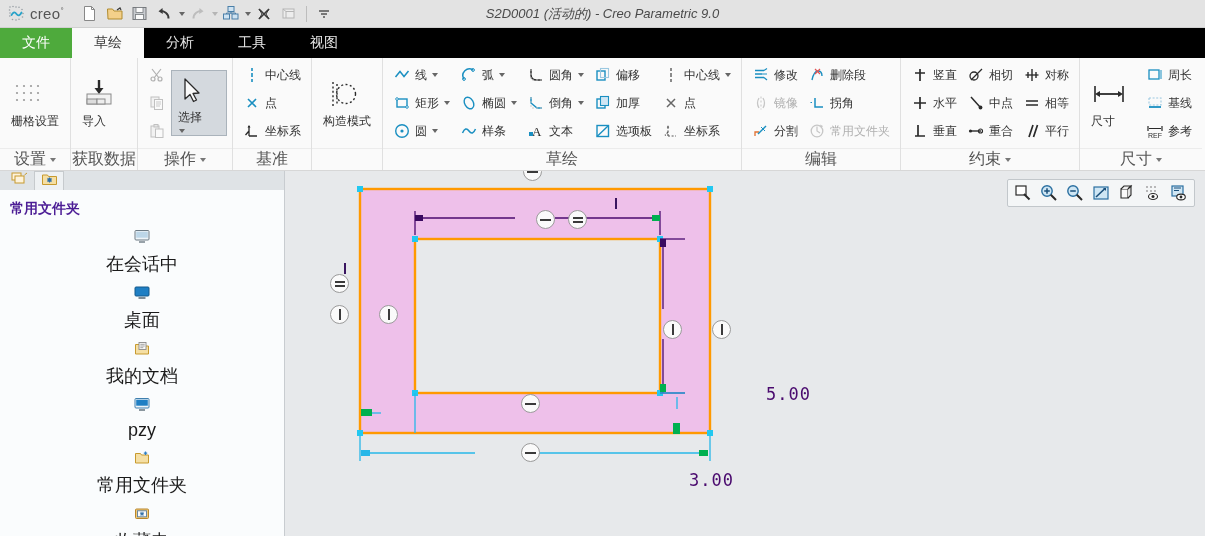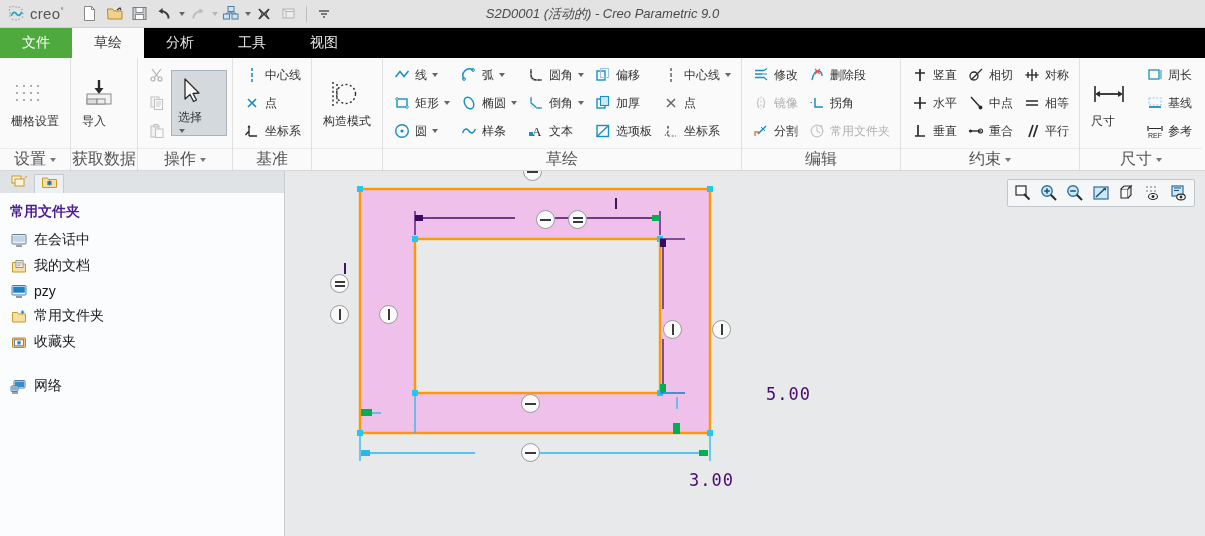--- a/index.html
+++ b/index.html
@@ -80,21 +80,21 @@
   .body { display: flex; height: calc(536px - 28px - 30px - 113px); }
 
   
   .sidebar { width: 285px; background: #fafcfd; border-right: 1px solid #c8ccd0;
              display: flex; flex-direction: column; }
   .sbtabs { height: 22px; background: #dfe3e6; display: flex; align-items: flex-end; padding-left: 4px; }
   .sbtab { width: 30px; height: 19px; display: flex; align-items: center; justify-content: center; cursor: default; }
   .sbtab.act { background: #eef1f3; border: 1px solid #c6cacd; border-bottom: none; }
   .sbcontent { flex: 1; padding: 6px 0 0 0; }
   .sbhead { font-size: 14px; font-weight: bold; color: #4c1d95; padding: 4px 10px 6px 10px; }
-  .sbitem { display: flex; align-items: center; gap: 7px; padding: 4px 10px; font-size: 14px; color: #1a1a1a; cursor: default; }
+  .sbitem { display: flex; align-items: center; gap: 7px; padding: 4px 10px; font-size: 18px; color: #1a1a1a; cursor: default; flex-direction: column; }
   .sbitem .ii { width: 17px; height: 16px; display: flex; align-items: center; justify-content: center; flex: 0 0 17px; }
   .sbgap { height: 18px; }
 
   
   .canvas { flex: 1; background: #e7e9eb; position: relative; overflow: hidden; }
   .viewtools {
     position: absolute; right: 10px; top: 8px; height: 28px;
     background: #f4f6f7; border: 1px solid #c2c7cb; border-radius: 2px;
     display: flex; align-items: center; padding: 0 3px; gap: 2px;
   }
@@ -775,20 +775,29 @@
         <span class="ii">
           <svg width="16" height="15" viewBox="0 0 16 15">
               <rect x="1" y="1.5" width="14" height="9.5" rx="1" fill="#eef4f8" stroke="#6d7b85" stroke-width="1"></rect>
               <rect x="2.2" y="2.7" width="11.6" height="6" fill="#bcd6e8"></rect>
               <path d="M5 13h6" stroke="#6d7b85" stroke-width="1.4"></path>
             </svg>
         </span>
         <span>在会话中</span>
       </div>
 
+      <div class="sbitem">
+        <span class="ii">
+          <svg width="16" height="15" viewBox="0 0 16 15">
+              <rect x="1" y="2" width="14" height="9" rx="1" fill="#1f7fc4" stroke="#155a8c" stroke-width="1"></rect>
+              <path d="M4.5 13h7" stroke="#5a6a75" stroke-width="1.5"></path>
+            </svg>
+        </span>
+        <span>桌面</span>
+      </div>
 
       <div class="sbitem">
         <span class="ii">
           <svg width="16" height="15" viewBox="0 0 16 15">
               <path d="M1.5 3.5h5l1 1.5h7v8h-13z" fill="#f5dfa4" stroke="#c79a2e" stroke-width="1"></path>
               <rect x="5" y="1.5" width="7" height="7" fill="#fafafa" stroke="#8a8a8a" stroke-width=".9"></rect>
               <path d="M6.3 3.3h4.4M6.3 5h4.4M6.3 6.7h3" stroke="#9a9a9a" stroke-width=".9"></path>
             </svg>
         </span>
         <span>我的文档</span>

